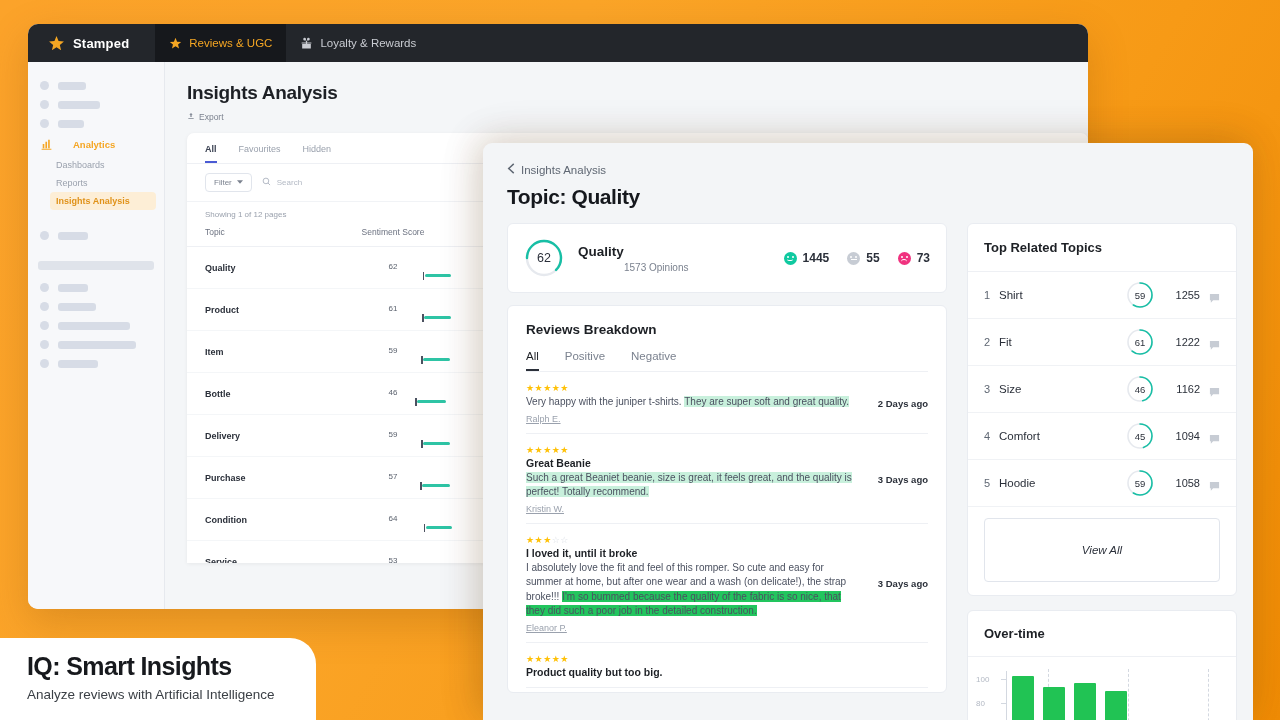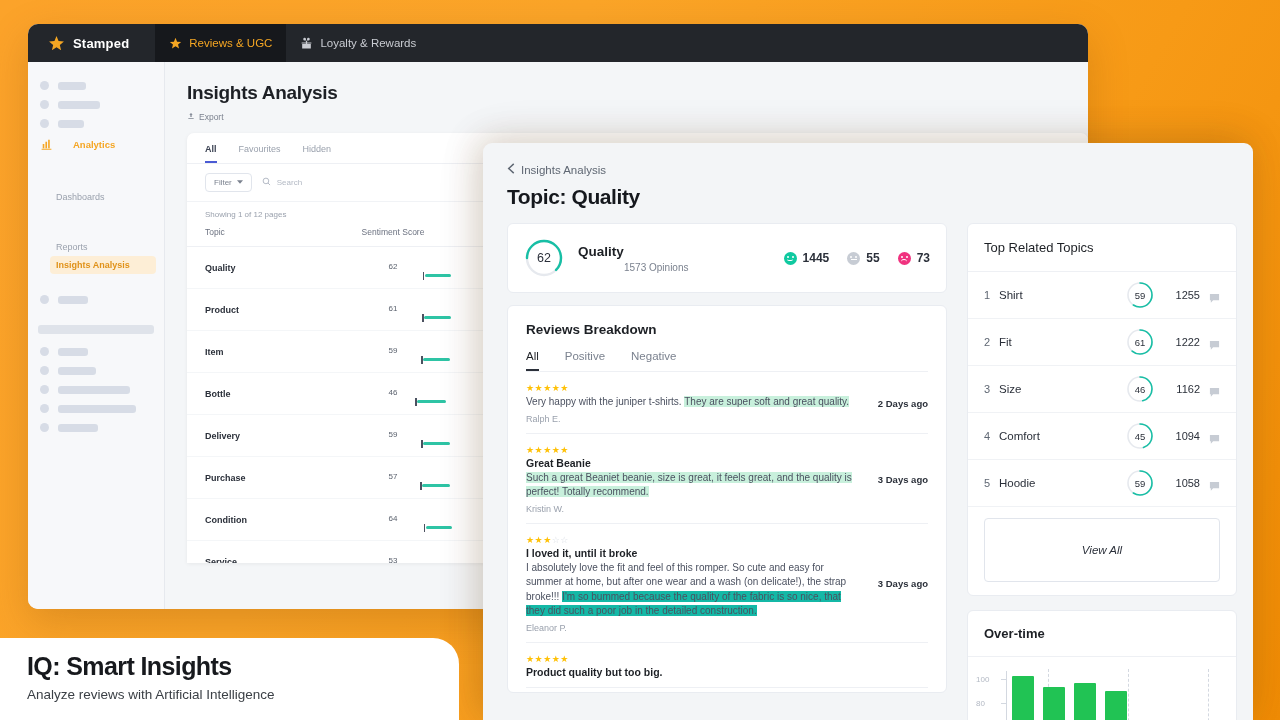--- a/index.html
+++ b/index.html
@@ -53,21 +53,21 @@
   }
   .sk-row { display: flex; align-items: center; gap: 9px; padding: 5px 12px; }
   .sk-dot { width: 9px; height: 9px; border-radius: 50%; background: #d7dce6; flex: none; }
   .sk-bar { height: 8px; border-radius: 3px; background: #d7dce6; }
   .nav-item {
     display: flex; align-items: center; gap: 20px;
     padding: 5px 12px; font-size: 9.5px; cursor: pointer;
   }
   .nav-item.accent { color: #f5a623; font-weight: bold; }
   .nav-sub {
-    padding: 4px 12px 4px 28px; font-size: 9px; color: #9aa1ad; cursor: pointer; margin-top: 32px;
+    padding: 4px 12px 4px 28px; font-size: 9px; color: #9aa1ad; cursor: pointer;
   }
   .nav-sub.selected {
     background: #fdeed6; color: #e0921a; font-weight: bold;
     border-radius: 4px; margin: 0 8px 0 22px; padding-left: 6px;
   }
   .sk-group-title { height: 9px; border-radius: 3px; background: #dfe3ea; margin: 16px 10px 8px; }
 
   
   #app-main { flex: 1; padding: 20px 0 0 22px; min-width: 0; }
   #bg-title { font-size: 19px; font-weight: bold; color: #1d2025; letter-spacing: -.3px; }
@@ -155,47 +155,47 @@
   #review-tabs { display: flex; gap: 26px; margin-top: 13px; border-bottom: 1px solid #eef0f4; }
   #review-tabs .rt { font-size: 11.5px; color: #7b828f; padding-bottom: 7px; cursor: pointer; }
   #review-tabs .rt.on { color: #1d2025; border-bottom: 2px solid #2b303a; }
   .review { display: flex; padding: 11px 0 9px; border-bottom: 1px solid #eef0f4; }
   .rv-main { flex: 1; min-width: 0; padding-right: 10px; }
   .stars { font-size: 9px; color: #ffc107; letter-spacing: .5px; }
   .stars .off { color: #d9dde4; }
   .rv-head { font-size: 10.5px; font-weight: bold; color: #1d2025; margin-top: 2px; }
   .rv-body { font-size: 10px; color: #4b5160; line-height: 1.45; margin-top: 2px; }
   .rv-body .hl-pos { background: #c8f0dc; }
-  .rv-body .hl-neg { background: #14b8a6; }
-  .rv-author { font-size: 9px; color: #9aa1ad; margin-top: 4px; }
+  .rv-body .hl-neg { background: #22c55e; }
+  .rv-author { font-size: 9px; color: #9aa1ad; margin-top: 4px; text-decoration: underline; }
   .rv-when { font-size: 9.5px; color: #2b303a; font-weight: bold; width: 62px; flex: none; text-align: right; align-self: center; }
 
   
-  #related-title { font-size: 13px; font-weight: normal; color: #1d2025; padding: 16px 16px; border-bottom: 1px solid #eef0f4; }
+  #related-title { font-size: 13px; font-weight: bold; color: #1d2025; padding: 16px 16px; border-bottom: 1px solid #eef0f4; }
   .rel-row { display: flex; align-items: center; padding: 9px 16px; border-bottom: 1px solid #f0f2f5; }
   .rel-rank { font-size: 11px; color: #5f6773; width: 15px; flex: none; }
   .rel-name { font-size: 11.5px; color: #2b303a; flex: 1; }
   .rel-score { width: 28px; height: 28px; position: relative; flex: none; margin-right: 16px; }
   .rel-score .val { position: absolute; inset: 0; display: flex; align-items: center; justify-content: center; font-size: 9.5px; color: #2b303a; }
   .rel-count { font-size: 11px; color: #2b303a; width: 30px; text-align: right; }
   .bubble-icon { width: 11px; height: 11px; margin-left: 9px; flex: none; }
   #view-all { margin: 11px 16px 13px; border: 1px solid #e1e5ec; border-radius: 4px; text-align: center; padding: 25px 0; font-size: 11.5px; color: #2b303a; cursor: pointer; font-style: italic; }
   #overtime-card { margin-top: 14px; }
   #overtime-title { font-size: 13px; font-weight: bold; color: #1d2025; padding: 15px 16px; border-bottom: 1px solid #eef0f4; }
   #overtime-plot { position: relative; height: 84px; padding: 12px 10px 0 6px; }
   .axis-lab { position: absolute; left: 8px; font-size: 8px; color: #b3b9c4; }
   #bars { position: absolute; left: 44px; right: 8px; bottom: 0; top: 12px; display: flex; align-items: flex-end; gap: 9px; }
   .bar { width: 22px; background: #21c354; border-radius: 1px; }
   .gridv { position: absolute; top: 12px; bottom: 0; width: 0; border-left: 1px dashed #d3d8e0; }
   .axisline { position: absolute; left: 38px; top: 14px; bottom: 0; width: 0; border-left: 1px solid #d3d8e0; }
   .tickmark { position: absolute; left: 33px; width: 5px; border-top: 1px solid #d3d8e0; }
 
   
   #caption {
-    position: absolute; left: 0; bottom: 0; width: 459px; height: 82px;
+    position: absolute; left: 0; bottom: 0; width: 316px; height: 82px;
     background: #fff; border-radius: 0 26px 0 0;
     padding: 14px 0 0 27px;
   }
   #caption-title { font-size: 25px; font-weight: bold; color: #17191d; letter-spacing: -.6px; }
   #caption-sub { font-size: 13.5px; color: #3b4046; margin-top: 6px; }
 </style>
 </head>
 <body>
 
 <div id="app-window">

